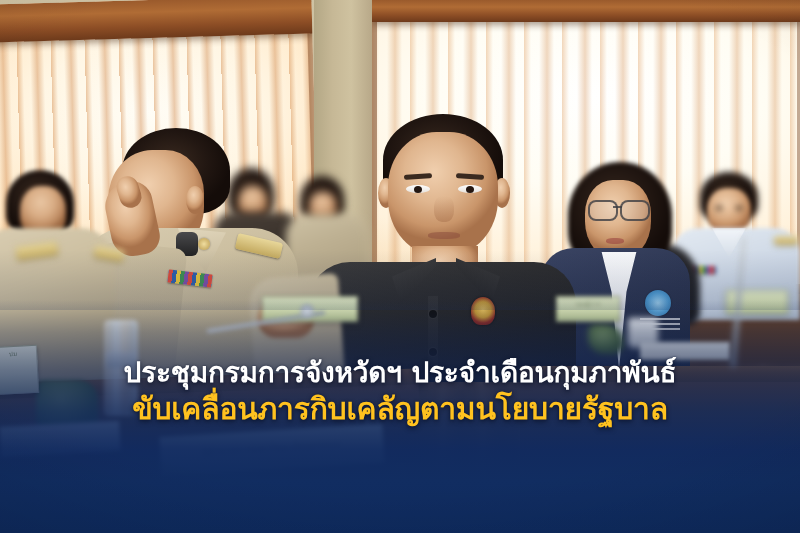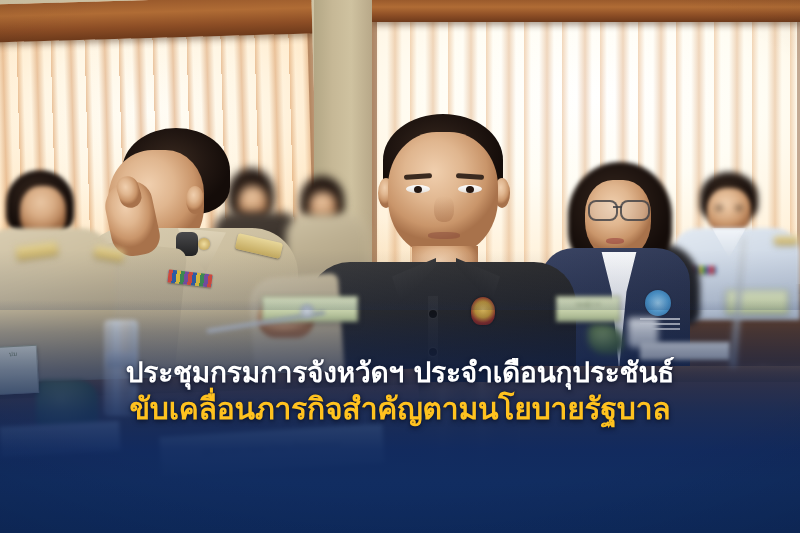--- a/index.html
+++ b/index.html
@@ -287,17 +287,17 @@
 
   <div class="layer blur2" style="left:206px;top:320px;width:120px;height:4px;background:linear-gradient(90deg,#d8dde2,#9aa4ae);border-radius:2px;transform:rotate(-9deg);"></div>
   <div class="layer blur2" style="left:300px;top:304px;width:14px;height:14px;border-radius:50%;background:radial-gradient(circle,#e9eef2,#9aa4ae);"></div>
   <div class="layer blur3" style="left:736px;top:236px;width:5px;height:132px;background:linear-gradient(180deg,#cfd5da,#8e979f);border-radius:3px;transform:rotate(5deg);"></div>
 
   <div class="layer shadeTop"></div>
   <div class="layer shade"></div>
   <div class="layer vig"></div>
 
   <div class="layer titlewrap">
-    <div class="tline tl1">ประชุมกรมการจังหวัดฯ ประจำเดือนกุประชันธ์</div>
-    <div class="tline tl2">ขับเคลื่อนภารกิจสำคัญตามนโยบายรัฐบาล</div>
+    <div class="tline tl1">ประชุมกรมการจังหวัดฯ ประจำเดือนกุมภาพันธ์</div>
+    <div class="tline tl2">ขับเคลื่อนภารกิบเคลัญตามนโยบายรัฐบาล</div>
   </div>
 
 </div>
 
 </body></html>

